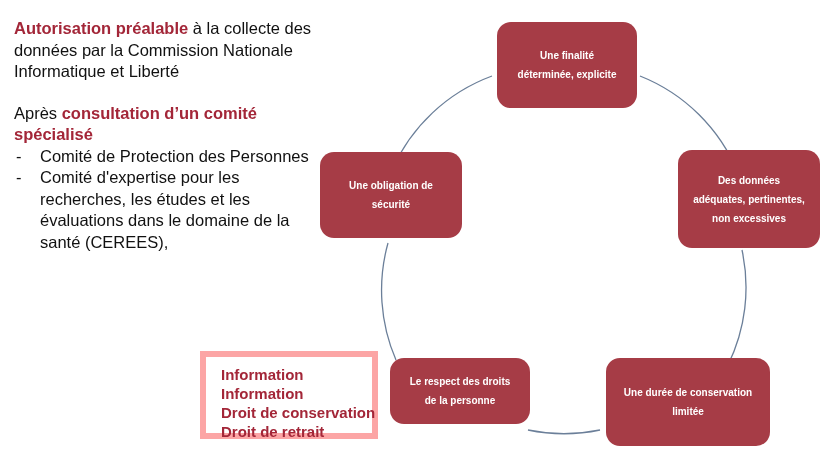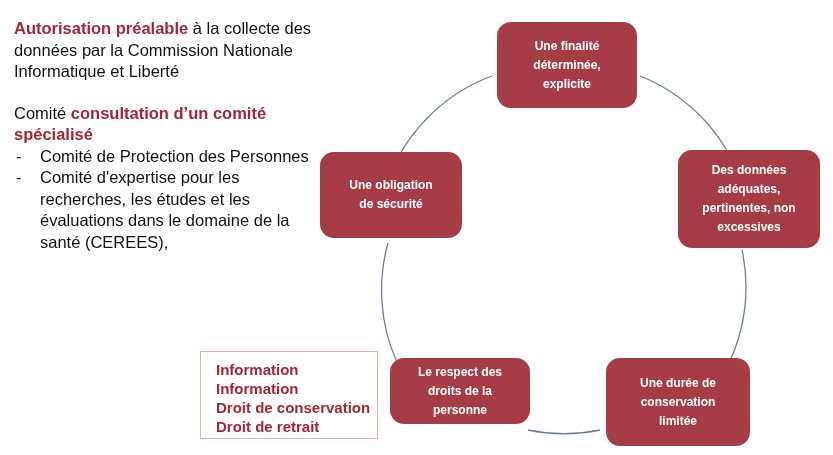--- a/index.html
+++ b/index.html
@@ -60,21 +60,21 @@
     color: #111111;
   }
 
   
   #rights-box {
     position: absolute;
     left: 200px;
     top: 351px;
     width: 178px;
     height: 88px;
-    border: 1px solid #fca5a5;
+    border: 6px solid #fca5a5;
     background: #ffffff;
     box-sizing: border-box;
     padding: 8px 0 0 15px;
   }
   #rights-box .rights-line {
     color: #A32638;
     font-weight: bold;
     font-size: 15px;
     line-height: 19px;
     white-space: nowrap;
@@ -99,45 +99,45 @@
   .node {
     position: absolute;
     background: #A63C46;
     border-radius: 14px;
     color: #ffffff;
     display: flex;
     align-items: center;
     justify-content: center;
     text-align: center;
     font-weight: bold;
-    font-size: 12px;
+    font-size: 10px;
     line-height: 19px;
     box-sizing: border-box;
-    padding: 4px 24px;
+    padding: 4px 14px;
   }
   .node span { display: block; }
 
   #node-finalite       { left: 197px; top:  22px; width: 140px; height:  86px; }
   #node-donnees        { left: 370px; top: 150px; width: 142px; height:  98px; margin-left: 8px; }
-  #node-duree          { left: 306px; top: 358px; width: 144px; height:  88px; }
+  #node-duree          { left: 306px; top: 358px; width: 164px; height:  88px; }
   #node-respect        { left:  90px; top: 358px; width: 140px; height:  66px; }
   #node-securite       { left:  20px; top: 152px; width: 142px; height:  86px; }
 </style>
 </head>
 <body>
 
 <div id="slide">
 
   <div id="left-col">
 
     <p class="para"><span class="accent-bold">Autorisation préalable</span><span> à la collecte des données par la Commission Nationale Informatique et Liberté</span></p>
 
     <div class="para-gap"></div>
 
-    <p class="para"><span>Comité </span><span class="accent-bold">consultation d’un comité spécialisé</span></p>
+    <p class="para"><span>Après </span><span class="accent-bold">consultation d’un comité spécialisé</span></p>
 
     <ul id="bullet-list">
       <li>
         <span class="dash">-</span>
         <span>Comité de Protection des Personnes</span>
       </li>
       <li>
         <span class="dash">-</span>
         <span>Comité d'expertise pour les recherches, les études et les évaluations dans le domaine de la santé (CEREES),</span>
       </li>

